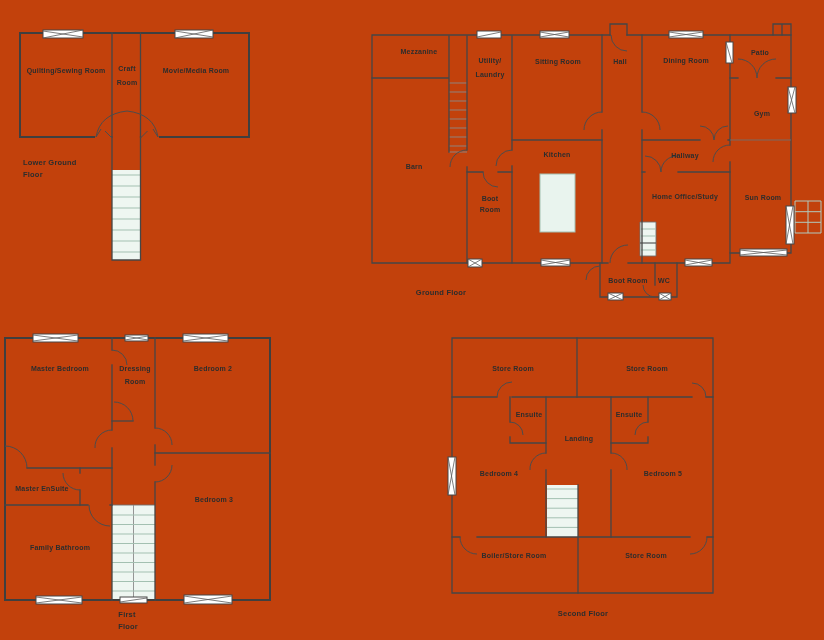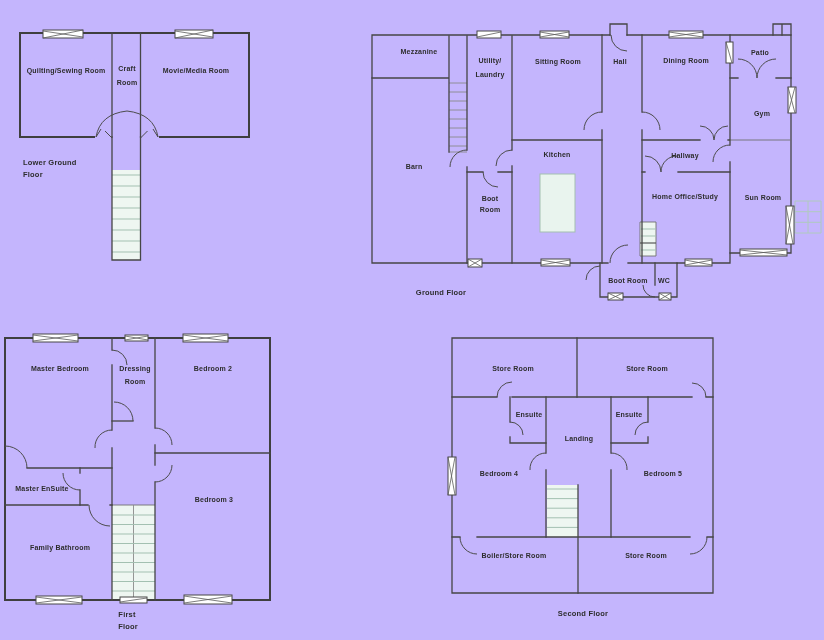--- a/index.html
+++ b/index.html
@@ -1,16 +1,16 @@
 <!DOCTYPE html>
 <html><head>
 <meta charset="utf-8">
 <style>
   html,body{margin:0;padding:0;background:#fff;}
-  #sheet{position:relative;width:824px;height:640px;background:#c4b5fd;overflow:hidden;
+  #sheet{position:relative;width:824px;height:640px;background:#c2410c;overflow:hidden;
          font-family:"Liberation Sans",sans-serif;}
   svg{position:absolute;overflow:visible;}
   .wall{stroke:#464646;stroke-width:1.3;fill:none;stroke-linecap:square;}
   .wall2{stroke:#3f3f3f;stroke-width:2;fill:none;stroke-linecap:square;}
   .thin{stroke:#6f6f6f;stroke-width:0.9;fill:none;}
   .door{stroke:#4c4c4c;stroke-width:1;fill:none;}
   .win rect{fill:#ffffff;stroke:#474747;stroke-width:1;}
   .win line{stroke:#5c5c5c;stroke-width:0.8;}
   .stairfill{fill:#eef6f1;stroke:none;}
   .tread{stroke:#a3c0b1;stroke-width:1;}

